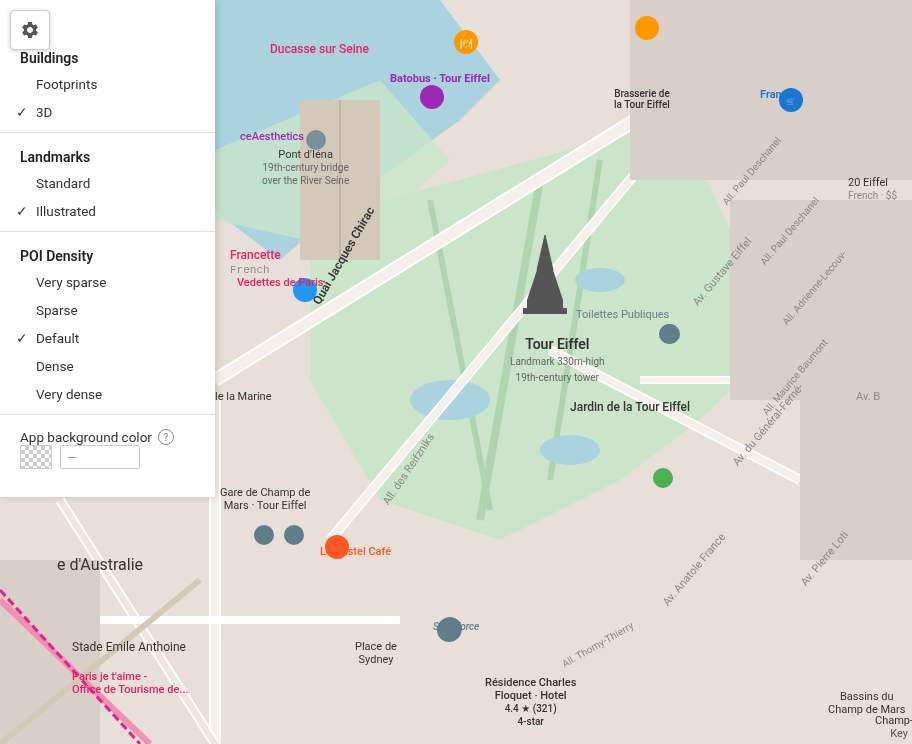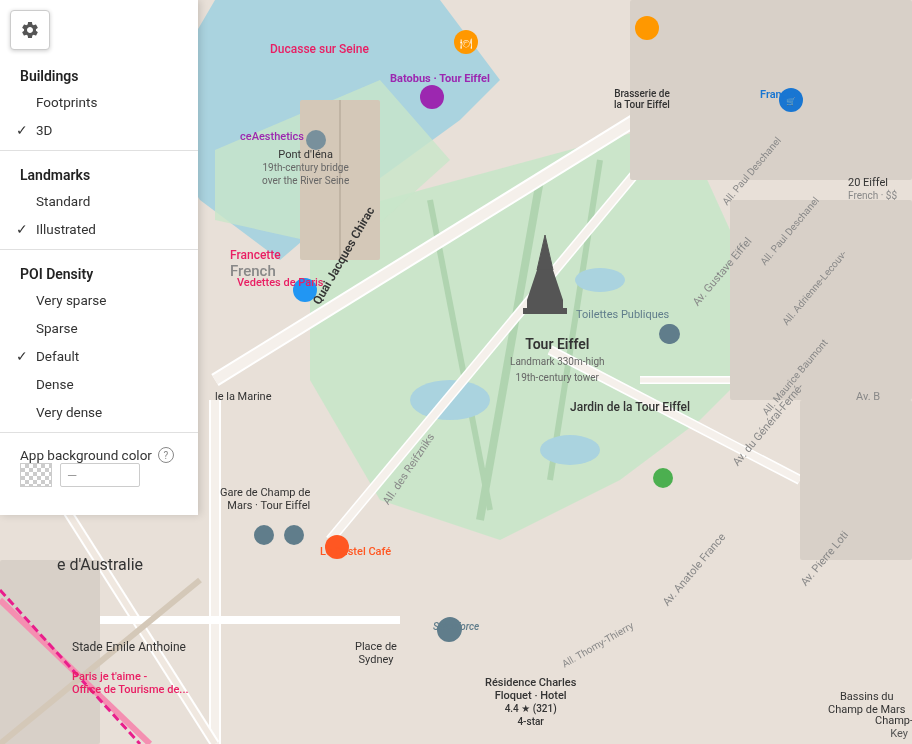--- a/index.html
+++ b/index.html
@@ -25,25 +25,25 @@
       display: flex; align-items: center; justify-content: center;
       cursor: pointer;
       z-index: 100;
       box-shadow: 0 1px 4px rgba(0,0,0,0.2);
     }
 
     
     #settings-panel {
       position: absolute;
       top: 0; left: 0;
-      width: 198px;
+      width: 215px;
       background: white;
       z-index: 99;
       box-shadow: 2px 0 8px rgba(0,0,0,0.15);
-      padding-top: 58px;
+      padding-top: 40px;
       padding-bottom: 20px;
     }
 
     .section-header {
       font-size: 14px;
       font-weight: 600;
       color: #222;
       padding: 10px 20px 4px 20px;
     }
 
@@ -230,28 +230,28 @@
     <line x1="0" y1="744" x2="200" y2="580" stroke="#d4c8b8" stroke-width="6"></line>
   </svg>
 
   <div style="position:absolute; top:42px; left:270px; font-size:12px; color:#E91E63; font-weight:500; white-space:nowrap;">Ducasse sur Seine</div>
   <div style="position:absolute; top:72px; left:390px; font-size:11px; color:#9C27B0; font-weight:700; white-space:nowrap;">Batobus · Tour Eiffel</div>
   <div style="position:absolute; top:88px; left:614px; font-size:10px; color:#333; font-weight:500; white-space:nowrap; text-align:center;">Brasserie de<br>la Tour Eiffel</div>
   <div style="position:absolute; top:88px; left:760px; font-size:11px; color:#1976D2; font-weight:600; white-space:nowrap;">Franprix</div>
   <div style="position:absolute; top:130px; left:240px; font-size:11px; color:#9C27B0; font-weight:500; white-space:nowrap;">ceAesthetics</div>
   <div style="position:absolute; top:148px; left:262px; font-size:11px; color:#333; text-align:center;">Pont d'Iéna<br><span style="font-size:10px;color:#666;">19th-century bridge<br>over the River Seine</span></div>
   <div style="position:absolute; top:176px; left:848px; font-size:11px; color:#333;">20 Eiffel<br><span style="font-size:10px;color:#888;">French · $$</span></div>
-  <div style="position:absolute; top:248px; left:230px; font-size:12px; color:#E91E63; font-weight:500;">Francette<br><span style="font-size:15px;color:#888;">French</span></div>
+  <div style="position:absolute; top:248px; left:230px; font-size:12px; color:#E91E63; font-weight:500;">Francette<br><span style="font-size:11px;color:#888;font-family:Liberation Mono, monospace;">French</span></div>
   <div style="position:absolute; top:276px; left:237px; font-size:11px; color:#E91E63; font-weight:500;">Vedettes de Paris</div>
   <div style="position:absolute; top:300px; left:310px; font-size:12px; font-weight:600; color:#333; white-space:nowrap; transform:rotate(-60deg); transform-origin:left top;">Quai Jacques Chirac</div>
   <div style="position:absolute; top:308px; left:576px; font-size:11px; color:#607D8B; white-space:nowrap;">Toilettes Publiques</div>
   <div style="position:absolute; top:336px; left:510px; font-size:14px; font-weight:600; color:#333; text-align:center;">Tour Eiffel<br><span style="font-size:10px;color:#666;font-weight:400;">Landmark 330m-high<br>19th-century tower</span></div>
   <div style="position:absolute; top:390px; left:215px; font-size:11px; color:#333; white-space:nowrap;">le la Marine</div>
   <div style="position:absolute; top:400px; left:570px; font-size:12px; color:#333; font-weight:500;">Jardin de la Tour Eiffel</div>
-  <div style="position:absolute; top:486px; left:220px; font-size:11px; color:#333; text-align:right;">Gare de Champ de<br>Mars · Tour Eiffel</div>
+  <div style="position:absolute; top:486px; left:220px; font-size:11px; color:#333; text-align:center;">Gare de Champ de<br>Mars · Tour Eiffel</div>
   <div style="position:absolute; top:545px; left:320px; font-size:11px; color:#FF5722; font-weight:500;">Le Castel Café</div>
   <div style="position:absolute; top:555px; left:57px; font-size:16px; color:#333;">e d'Australie</div>
   <div style="position:absolute; top:621px; left:433px; font-size:10px; color:#607D8B; font-weight:500;font-style:italic;">Salesforce</div>
   <div style="position:absolute; top:640px; left:355px; font-size:11px; color:#333; text-align:center;">Place de<br>Sydney</div>
   <div style="position:absolute; top:640px; left:72px; font-size:12px; color:#333; font-weight:400;">Stade Emile Anthoine</div>
   <div style="position:absolute; top:670px; left:72px; font-size:11px; color:#E91E63; font-weight:500;">Paris je t'aime -<br>Office de Tourisme de...</div>
   <div style="position:absolute; top:676px; left:485px; font-size:11px; color:#333; text-align:center; font-weight:500;">Résidence Charles<br>Floquet · Hotel<br><span style="font-size:10px;">4.4 ★ (321)<br>4-star</span></div>
   <div style="position:absolute; top:690px; left:816px; font-size:11px; color:#333; text-align:center;margin-left:12px;">Bassins du<br>Champ de Mars</div>
   <div style="position:absolute; top:714px; left:875px; font-size:11px; color:#333;">Champ-</div>
 

